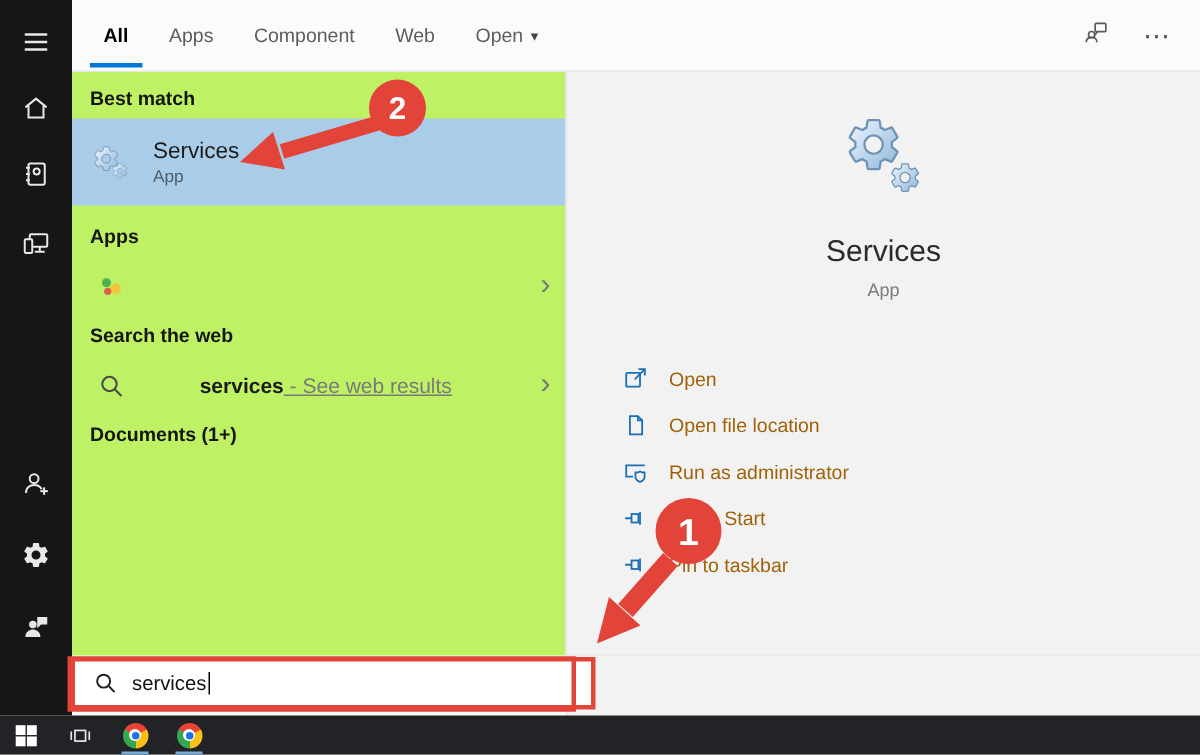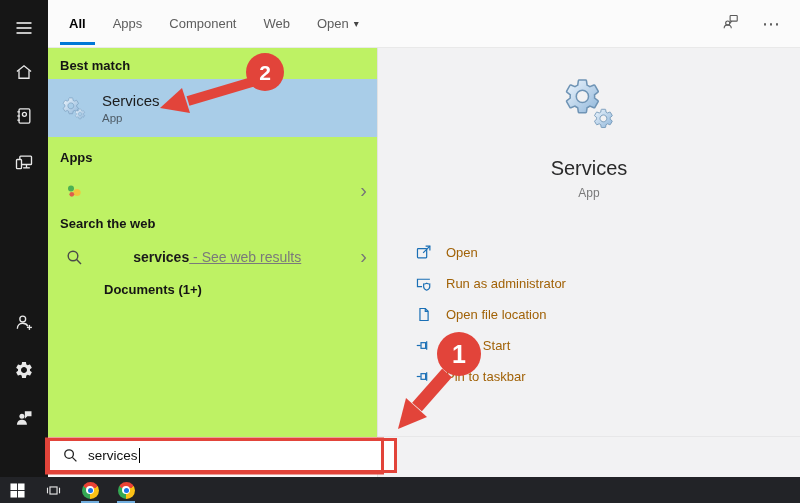--- a/index.html
+++ b/index.html
@@ -25,21 +25,21 @@
   .results{position:absolute;left:48px;top:47px;width:329px;height:418px;background:#bef264;z-index:1;}
   .section-header{font-size:13px;font-weight:bold;color:#151515;padding-left:12px;}
   .hdr-best{padding-top:11px;height:18px;}
   .best-row{margin-top:3px;height:58px;background:var(--highlight-blue);display:flex;align-items:center;padding-left:12px;box-sizing:border-box;}
   .best-icon{width:28px;display:flex;justify-content:center;}
   .best-texts{margin-left:14px;display:flex;flex-direction:column;}
   .best-title{font-size:15px;color:#1b1b1b;}
   .best-sub{font-size:11.5px;color:#4e5b66;margin-top:3px;}
   .hdr-apps{margin-top:13px;height:18px;}
   .hdr-web{margin-top:10px;height:18px;}
-  .hdr-docs{margin-top:10px;height:18px;margin-left:44px;}
+  .hdr-docs{margin-top:10px;height:18px;}
   .hdr-settings{margin-top:13px;height:18px;}
   .item-row{margin-top:8px;height:30px;display:flex;align-items:center;padding:0 10px 0 12px;box-sizing:border-box;}
   .item-icon{width:28px;display:flex;justify-content:center;}
   .item-label{margin-left:14px;font-size:14px;color:#1b1b1b;white-space:pre;}
   .item-label .match{font-weight:bold;}
   .item-label .dim{color:#7a7a7a;text-decoration:underline;}
   .chevron{margin-left:auto;font-size:20px;color:#777;line-height:1;padding-bottom:2px;}
 
   
   .preview{position:absolute;left:377px;top:47px;width:423px;height:430px;background:#f2f2f3;
@@ -244,31 +244,31 @@
       <div class="action">
         <svg class="action-icon" viewBox="0 0 24 24" fill="none" stroke="currentColor" stroke-width="1.7">
           <rect x="3.5" y="6.5" width="13" height="13" rx="1"></rect>
             <path d="M11.5 12.5 L21 3"></path>
             <path d="M15 3 H21 V9"></path>
         </svg>
         <span class="action-label">Open</span>
       </div>
       <div class="action">
         <svg class="action-icon" viewBox="0 0 24 24" fill="none" stroke="currentColor" stroke-width="1.7">
+          <path d="M7 3.5 h7.5 l4 4 V20.5 H7 z"></path>
+            <path d="M14.5 3.5 V7.5 H18.5"></path>
+        </svg>
+        <span class="action-label">Open file location</span>
+      </div>
+      <div class="action">
+        <svg class="action-icon" viewBox="0 0 24 24" fill="none" stroke="currentColor" stroke-width="1.7">
           <path d="M21 6 H3.5 V16.5 H10"></path>
           <path d="M16.5 11.7 c1.4 0.9 2.9 1.1 4.3 1 v4 c0 2.4-1.8 3.9-4.3 4.8 c-2.5-0.9-4.3-2.4-4.3-4.8 v-4 c1.4 0.1 2.9-0.1 4.3-1 z" fill="#f2f2f3"></path>
         </svg>
         <span class="action-label">Run as administrator</span>
-      </div>
-      <div class="action">
-        <svg class="action-icon" viewBox="0 0 24 24" fill="none" stroke="currentColor" stroke-width="1.7">
-          <path d="M7 3.5 h7.5 l4 4 V20.5 H7 z"></path>
-            <path d="M14.5 3.5 V7.5 H18.5"></path>
-        </svg>
-        <span class="action-label">Open file location</span>
       </div>
       <div class="action">
         <svg class="action-icon" viewBox="0 0 24 24" fill="none" stroke="currentColor" stroke-width="1.7">
           <line x1="2.5" y1="12" x2="8" y2="12"></line>
             <rect x="8.5" y="8" width="6.5" height="8"></rect>
             <line x1="16.5" y1="6" x2="16.5" y2="18"></line>
         </svg>
         <span class="action-label">Pin to Start</span>
       </div>
       <div class="action">

